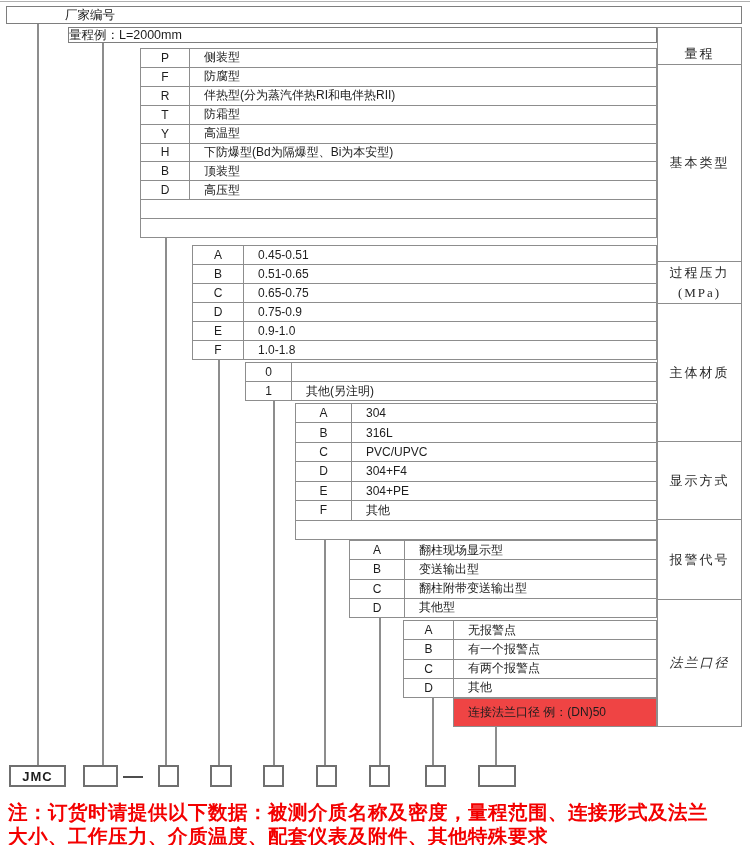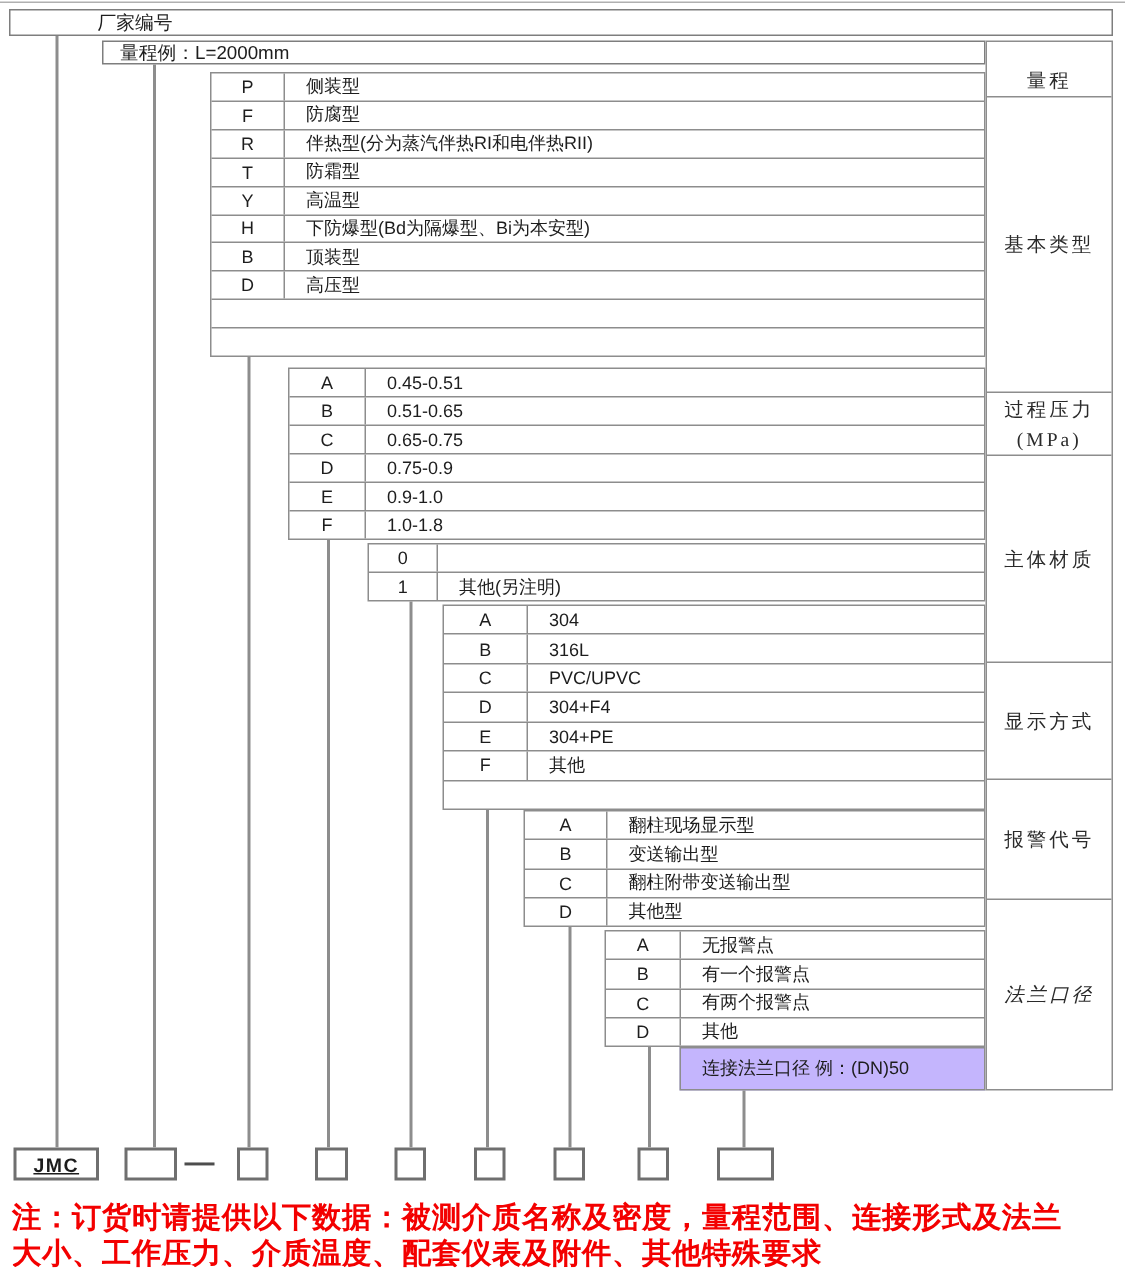--- a/index.html
+++ b/index.html
@@ -18,59 +18,59 @@
   }
   .trow{flex:1 1 0;display:flex;align-items:stretch;border-bottom:1px solid #8d8d8d;min-height:0;}
   .trow:last-child{border-bottom:none;}
   .tcode{
     width:var(--codew);flex:0 0 var(--codew);border-right:1px solid #8d8d8d;
     display:flex;align-items:center;justify-content:center;font-size:12px;
   }
   .tdesc{flex:1;display:flex;align-items:center;padding-left:14px;font-size:12px;white-space:nowrap;}
   .flange-row{
     position:absolute;left:453px;top:698px;width:204px;height:29px;border:1px solid #8d8d8d;
-    box-sizing:border-box;display:flex;align-items:center;padding-left:14px;font-size:12px;background:#c4b5fd;
+    box-sizing:border-box;display:flex;align-items:center;padding-left:14px;font-size:12px;background:#ef4444;
   }
   .label-col{
     position:absolute;left:657px;top:27px;width:85px;height:700px;border:1px solid #8d8d8d;
     box-sizing:border-box;display:flex;flex-direction:column;background:#fff;
     font-family:"Liberation Serif","DejaVu Serif",serif;
   }
   .lsec{
     box-sizing:border-box;border-bottom:1px solid #8d8d8d;display:flex;flex-direction:column;
     align-items:center;justify-content:center;font-size:13px;letter-spacing:2px;color:#2a2a2a;
   }
   .lsec:last-child{border-bottom:none;}
   .lbl-line{display:block;line-height:20px;text-align:center;}
   .lbl-line:empty{display:none;}
   .vline{position:absolute;width:2px;background:#8d8d8d;}
   .mbox{
     position:absolute;top:765px;height:22px;border:2px solid #6f6f6f;box-sizing:border-box;background:#fff;
-    display:flex;align-items:center;justify-content:center;font-size:13px;font-weight:600;letter-spacing:1px;text-decoration:underline;
+    display:flex;align-items:center;justify-content:center;font-size:13px;font-weight:600;letter-spacing:1px;
   }
   .dash{
     position:absolute;left:121px;top:763px;width:24px;height:24px;display:flex;align-items:center;
     justify-content:center;font-size:20px;font-weight:bold;color:#4d4d4d;
   }
   .note{
     position:absolute;left:8px;color:#f30000;font-weight:bold;font-size:19.5px;
     letter-spacing:0.5px;white-space:nowrap;line-height:21px;
   }
 </style>
 </head>
 <body>
 
 <div id="canvas">
 
   <div class="topline"></div>
 
   <div class="hbox" style="left:6px;top:6px;width:736px;height:18px;padding-left:58px;">
     <span>厂家编号</span>
   </div>
-  <div class="hbox" style="left:68px;top:27px;width:589px;height:16px;padding-left:11px;">
+  <div class="hbox" style="left:68px;top:27px;width:589px;height:16px;">
     <span>量程例：L=2000mm</span>
   </div>
 
   <div class="code-table" style="left:140px;top:48px;width:517px;height:190px;--codew:48px;">
       <div class="trow">
         <div class="tcode">P</div>
         <div class="tdesc">侧装型</div>
       </div>
       <div class="trow">
         <div class="tcode">F</div>

